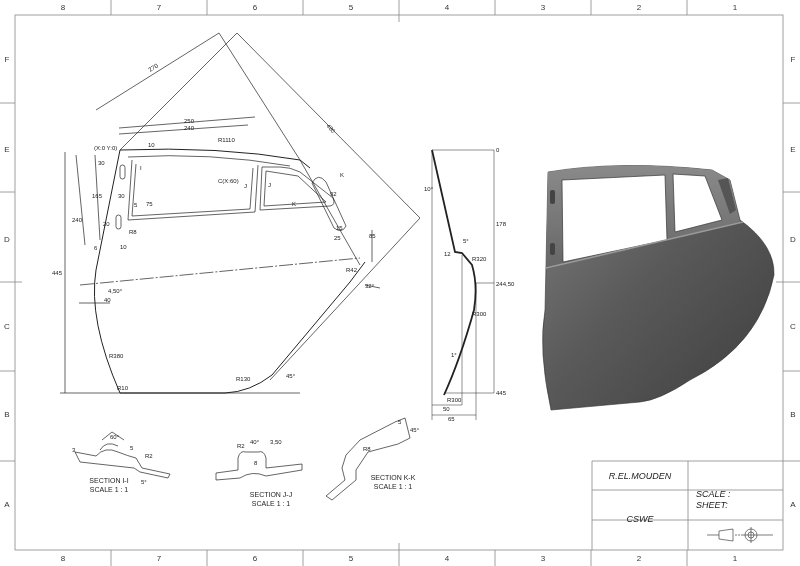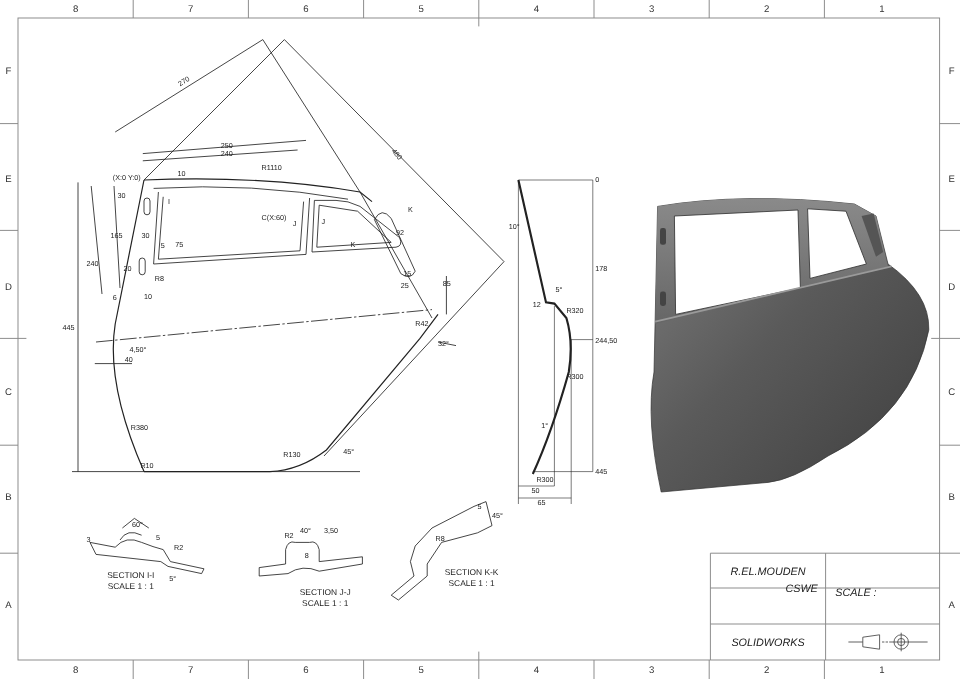--- a/index.html
+++ b/index.html
@@ -263,22 +263,22 @@
   <div>SCALE 1 : 1</div>
 </div>
 <div class="sec-label" style="left:358px;top:473px;width:70px;">
   <div>SECTION K-K</div>
   <div>SCALE 1 : 1</div>
 </div>
 
 <div class="tb">
   <div class="tb-cell" style="left:0;top:0;width:96px;height:29px;justify-content:center;">R.EL.MOUDEN</div>
   <div class="tb-cell" style="left:104px;top:18px;width:87px;height:29px;">SCALE :</div>
-  <div class="tb-cell" style="left:0;top:14px;width:96px;height:30px;justify-content:center;margin-left:28px;">CSWE</div>
-  <div class="tb-cell" style="left:0;top:59px;width:96px;height:29px;justify-content:center;">SOLIDWORKS</div>
+  <div class="tb-cell" style="left:0;top:43px;width:96px;height:30px;justify-content:center;">CSWE</div>
+  <div class="tb-cell" style="left:104px;top:29px;width:87px;height:30px;">SHEET:</div>
   <div class="tb-cell" style="left:104px;top:59px;width:87px;height:29px;justify-content:center;">
     <svg width="70" height="16" viewBox="0 0 70 16" style="position:static;">
       <g stroke="#444" fill="none" stroke-width="0.7">
         <line x1="2" y1="8" x2="14" y2="8"></line>
         <path d="M14 4 L 28 2 L 28 14 L 14 12 Z"></path>
         <line x1="30" y1="8" x2="36" y2="8" stroke-dasharray="2 1"></line>
         <circle cx="46" cy="8" r="6"></circle>
         <circle cx="46" cy="8" r="3"></circle>
         <line x1="36" y1="8" x2="68" y2="8"></line>
         <line x1="46" y1="0" x2="46" y2="16"></line>

